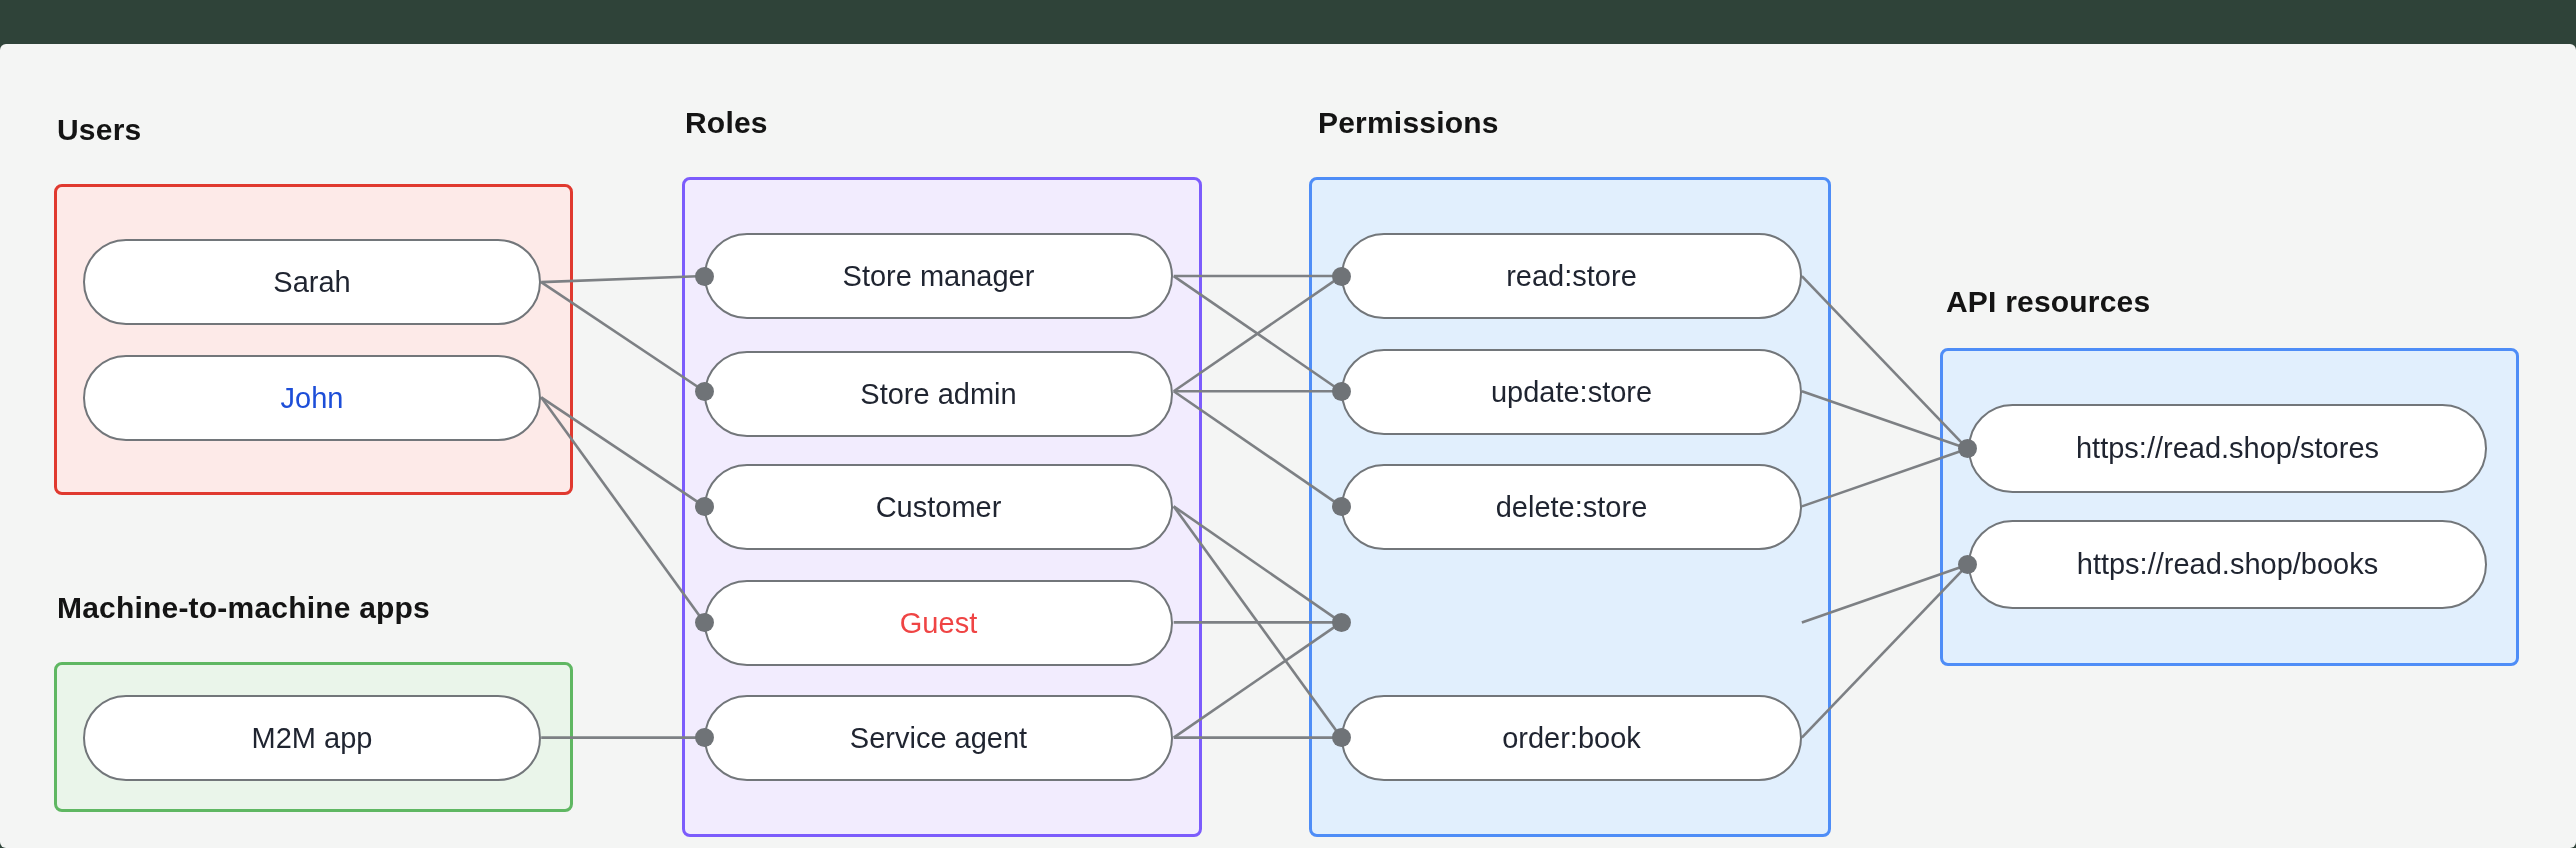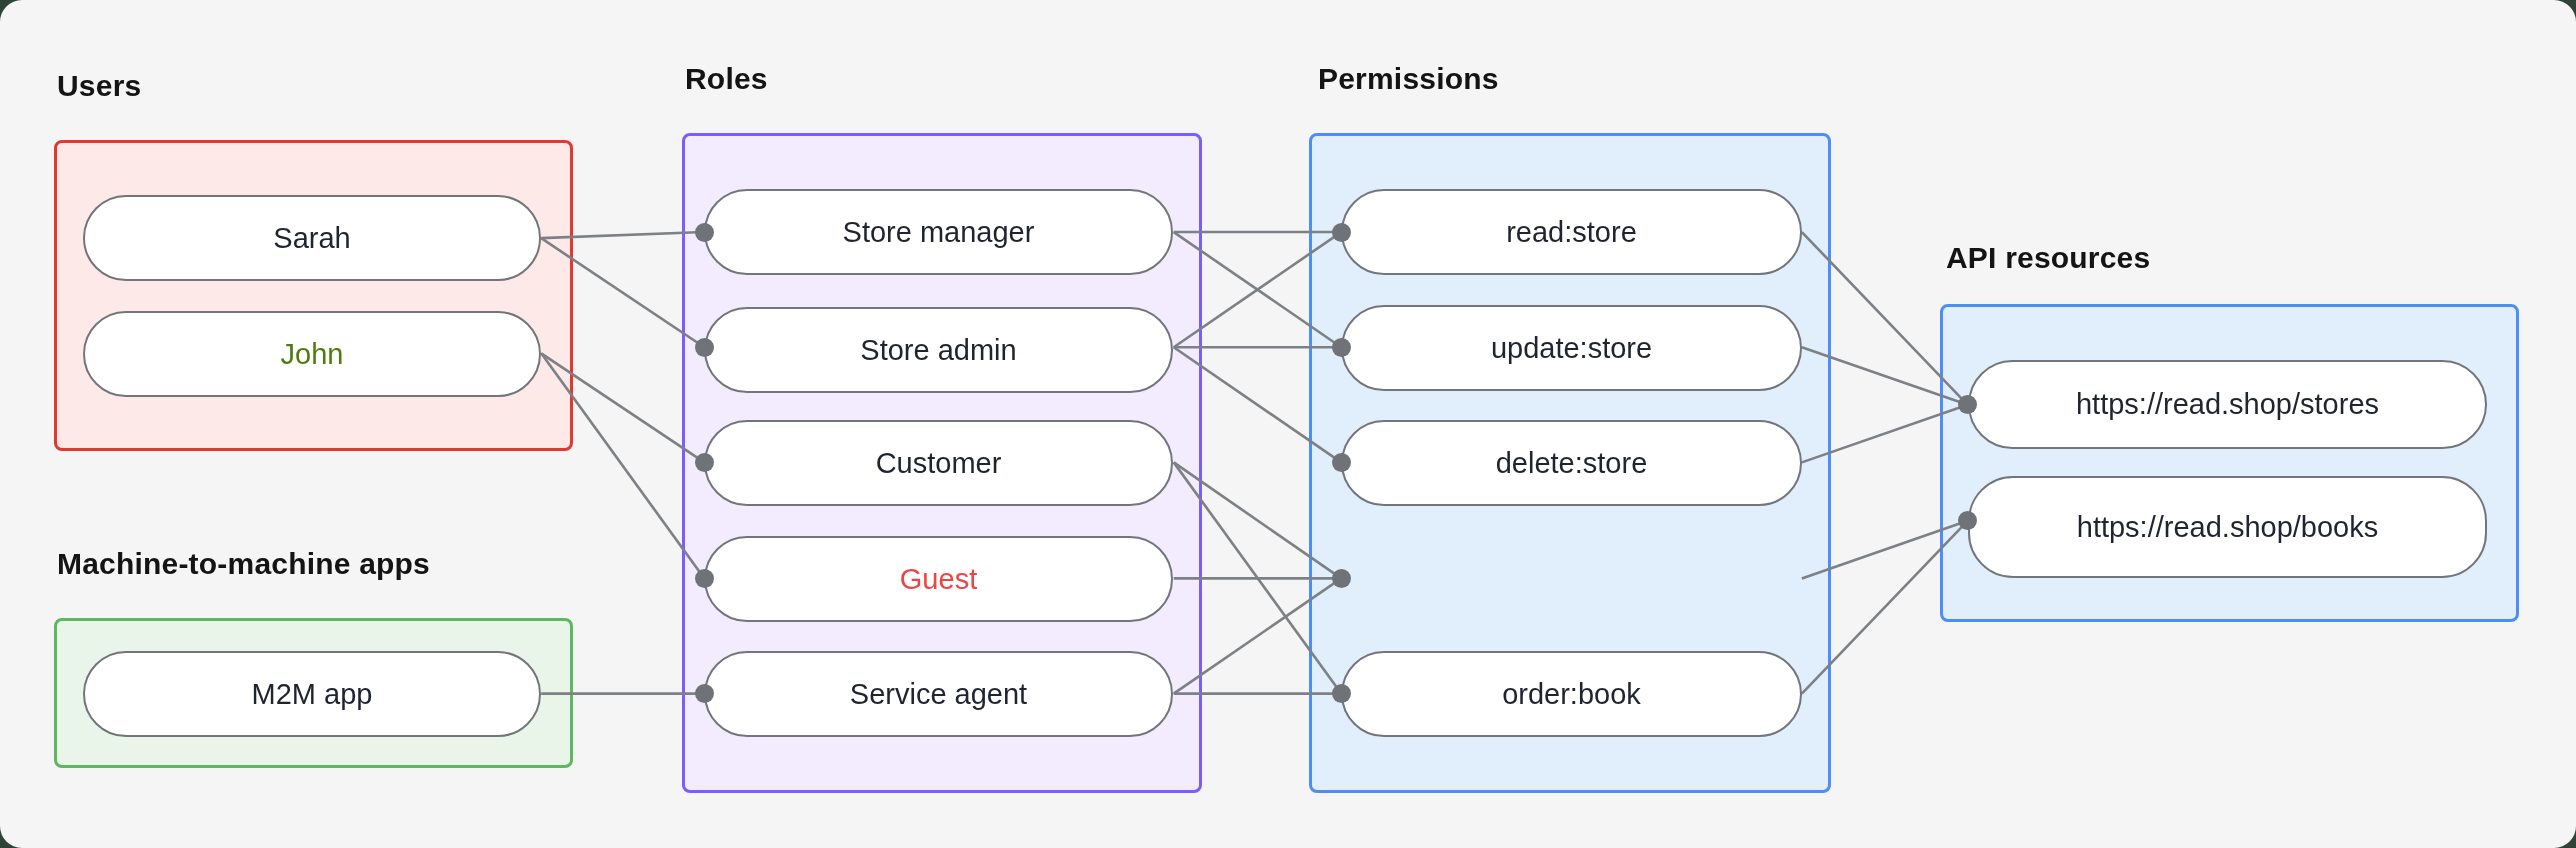--- a/index.html
+++ b/index.html
@@ -4,21 +4,21 @@
 <style>
   html,body{margin:0;padding:0;}
   body{
     width:2576px;height:848px;overflow:hidden;
     font-family:"Liberation Sans","DejaVu Sans",sans-serif;
   }
   #stage{
     position:relative;width:2576px;height:848px;
   }
   #canvas{
-    position:absolute;inset:0;border-radius:22px;
+    position:absolute;inset:0;border-radius:6px;margin-top:44px;
   }
   .group-box{
     position:absolute;box-sizing:border-box;
     border-width:3.5px;border-style:solid;border-radius:7.9px;
     z-index:1;
   }
   .group-label{
     position:absolute;font-size:30px;font-weight:600;
     letter-spacing:0.2px;white-space:nowrap;z-index:1;
   }
@@ -66,33 +66,33 @@
       <div class="group-label" style="left: 57px; top: 69px; color: rgb(20, 20, 20);">Users</div>
       <div class="group-box" style="left: 54px; top: 618px; width: 519px; height: 150px; border-color: rgb(95, 183, 98); background: rgb(234, 245, 234);"></div>
       <div class="group-label" style="left: 57px; top: 547px; color: rgb(20, 20, 20);">Machine-to-machine apps</div>
       <div class="group-box" style="left: 682px; top: 133px; width: 520px; height: 660px; border-color: rgb(124, 92, 252); background: rgb(242, 236, 254);"></div>
       <div class="group-label" style="left: 685px; top: 62px; color: rgb(20, 20, 20);">Roles</div>
       <div class="group-box" style="left: 1309px; top: 133px; width: 522px; height: 660px; border-color: rgb(78, 141, 247); background: rgb(225, 239, 253);"></div>
       <div class="group-label" style="left: 1318px; top: 62px; color: rgb(20, 20, 20);">Permissions</div>
       <div class="group-box" style="left: 1940px; top: 304px; width: 579px; height: 318px; border-color: rgb(78, 141, 247); background: rgb(225, 239, 253);"></div>
       <div class="group-label" style="left: 1946px; top: 241px; color: rgb(20, 20, 20);">API resources</div>
       <div class="node" style="left: 83px; top: 195px; width: 458px; height: 86px; border-radius: 43px; border-color: rgb(114, 118, 122); color: rgb(31, 36, 48);">Sarah</div>
-      <div class="node" style="left: 83px; top: 311px; width: 458px; height: 86px; border-radius: 43px; border-color: rgb(114, 118, 122); color: #4d7c0f; text-align: center;">John</div>
+      <div class="node" style="left: 83px; top: 311px; width: 458px; height: 86px; border-radius: 43px; border-color: rgb(114, 118, 122); color: #1d4ed8; text-align: center;">John</div>
       <div class="node" style="left: 83px; top: 651px; width: 458px; height: 86px; border-radius: 43px; border-color: rgb(114, 118, 122); color: rgb(31, 36, 48);">M2M app</div>
       <div class="node" style="left: 704px; top: 189px; width: 469px; height: 86px; border-radius: 43px; border-color: rgb(114, 118, 122); color: rgb(31, 36, 48);">Store manager</div>
       <div class="node" style="left: 704px; top: 307px; width: 469px; height: 86px; border-radius: 43px; border-color: rgb(114, 118, 122); color: rgb(31, 36, 48);">Store admin</div>
       <div class="node" style="left: 704px; top: 420px; width: 469px; height: 86px; border-radius: 43px; border-color: rgb(114, 118, 122); color: rgb(31, 36, 48);">Customer</div>
       <div class="node" style="left: 704px; top: 536px; width: 469px; height: 86px; border-radius: 43px; border-color: rgb(114, 118, 122); color: #ef4444;">Guest</div>
       <div class="node" style="left: 704px; top: 651px; width: 469px; height: 86px; border-radius: 43px; border-color: rgb(114, 118, 122); color: rgb(31, 36, 48);">Service agent</div>
       <div class="node" style="left: 1341px; top: 189px; width: 461px; height: 86px; border-radius: 43px; border-color: rgb(114, 118, 122); color: rgb(31, 36, 48);">read:store</div>
       <div class="node" style="left: 1341px; top: 305px; width: 461px; height: 86px; border-radius: 43px; border-color: rgb(114, 118, 122); color: rgb(31, 36, 48);">update:store</div>
       <div class="node" style="left: 1341px; top: 420px; width: 461px; height: 86px; border-radius: 43px; border-color: rgb(114, 118, 122); color: rgb(31, 36, 48);">delete:store</div>
       <div class="node" style="left: 1341px; top: 651px; width: 461px; height: 86px; border-radius: 43px; border-color: rgb(114, 118, 122); color: rgb(31, 36, 48);">order:book</div>
       <div class="node" style="left: 1968px; top: 360px; width: 519px; height: 89px; border-radius: 45px; border-color: rgb(114, 118, 122); color: rgb(31, 36, 48);">https://read.shop/stores</div>
-      <div class="node" style="left: 1968px; top: 476px; width: 519px; height: 102px; border-radius: 45px; border-color: rgb(114, 118, 122); color: rgb(31, 36, 48);">https://read.shop/books</div>
+      <div class="node" style="left: 1968px; top: 476px; width: 519px; height: 89px; border-radius: 45px; border-color: rgb(114, 118, 122); color: rgb(31, 36, 48);">https://read.shop/books</div>
       <div class="edge-dot" style="width: 19px; height: 19px; left: 695px; top: 223px; background: rgb(111, 115, 119);"></div>
       <div class="edge-dot" style="width: 19px; height: 19px; left: 695px; top: 338px; background: rgb(111, 115, 119);"></div>
       <div class="edge-dot" style="width: 19px; height: 19px; left: 695px; top: 453px; background: rgb(111, 115, 119);"></div>
       <div class="edge-dot" style="width: 19px; height: 19px; left: 695px; top: 569px; background: rgb(111, 115, 119);"></div>
       <div class="edge-dot" style="width: 19px; height: 19px; left: 695px; top: 684px; background: rgb(111, 115, 119);"></div>
       <div class="edge-dot" style="width: 19px; height: 19px; left: 1332px; top: 223px; background: rgb(111, 115, 119);"></div>
       <div class="edge-dot" style="width: 19px; height: 19px; left: 1332px; top: 338px; background: rgb(111, 115, 119);"></div>
       <div class="edge-dot" style="width: 19px; height: 19px; left: 1332px; top: 453px; background: rgb(111, 115, 119);"></div>
       <div class="edge-dot" style="width: 19px; height: 19px; left: 1332px; top: 569px; background: rgb(111, 115, 119);"></div>
       <div class="edge-dot" style="width: 19px; height: 19px; left: 1332px; top: 684px; background: rgb(111, 115, 119);"></div>

